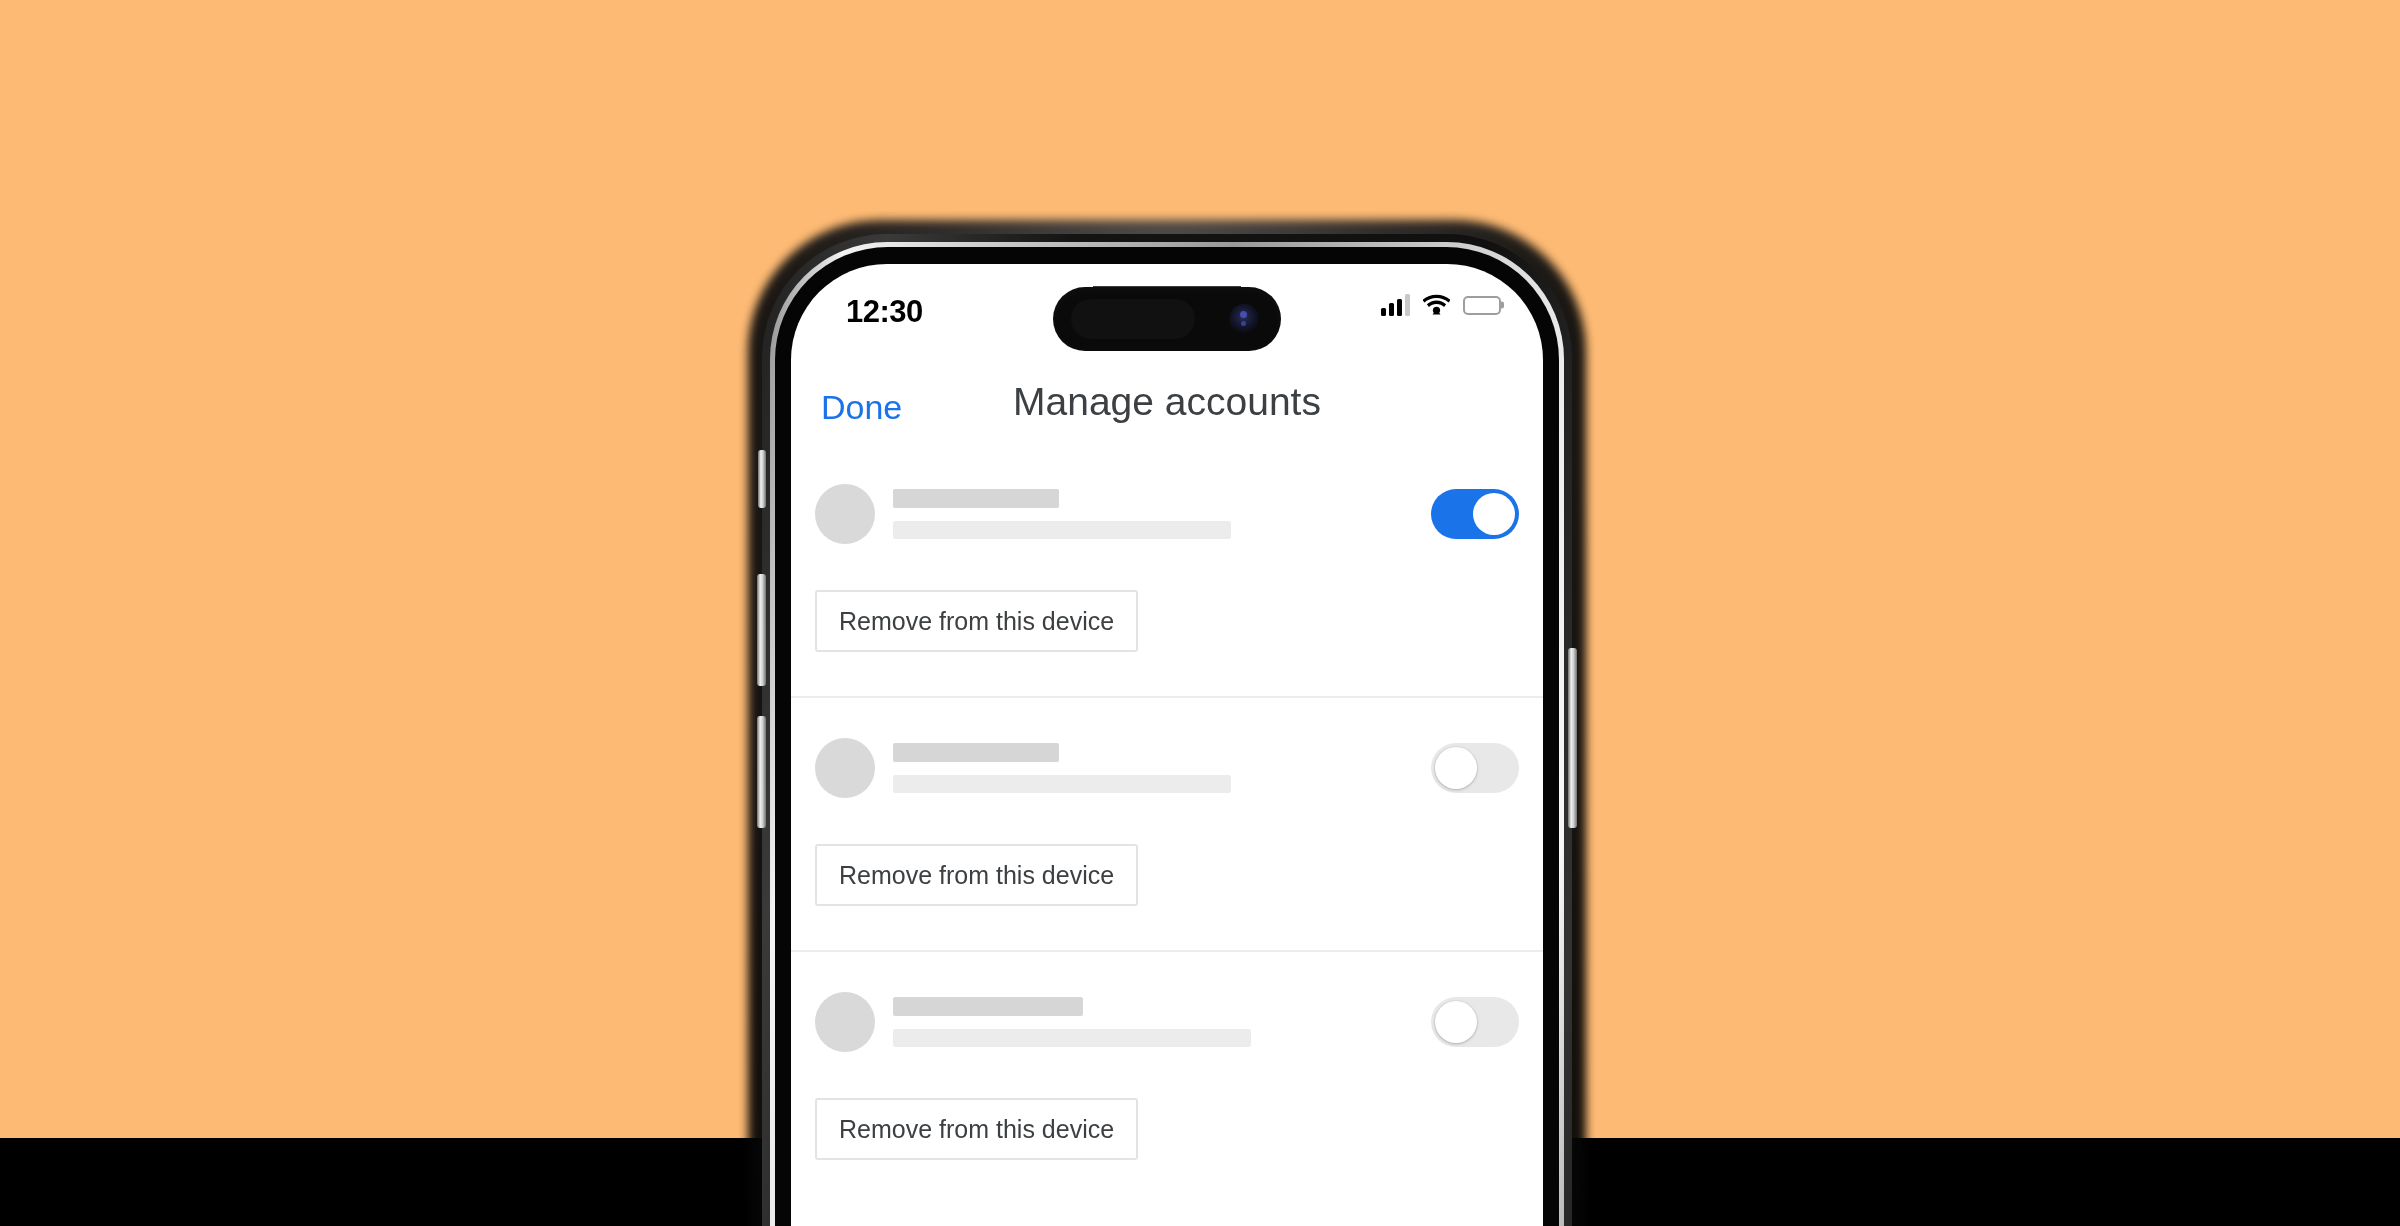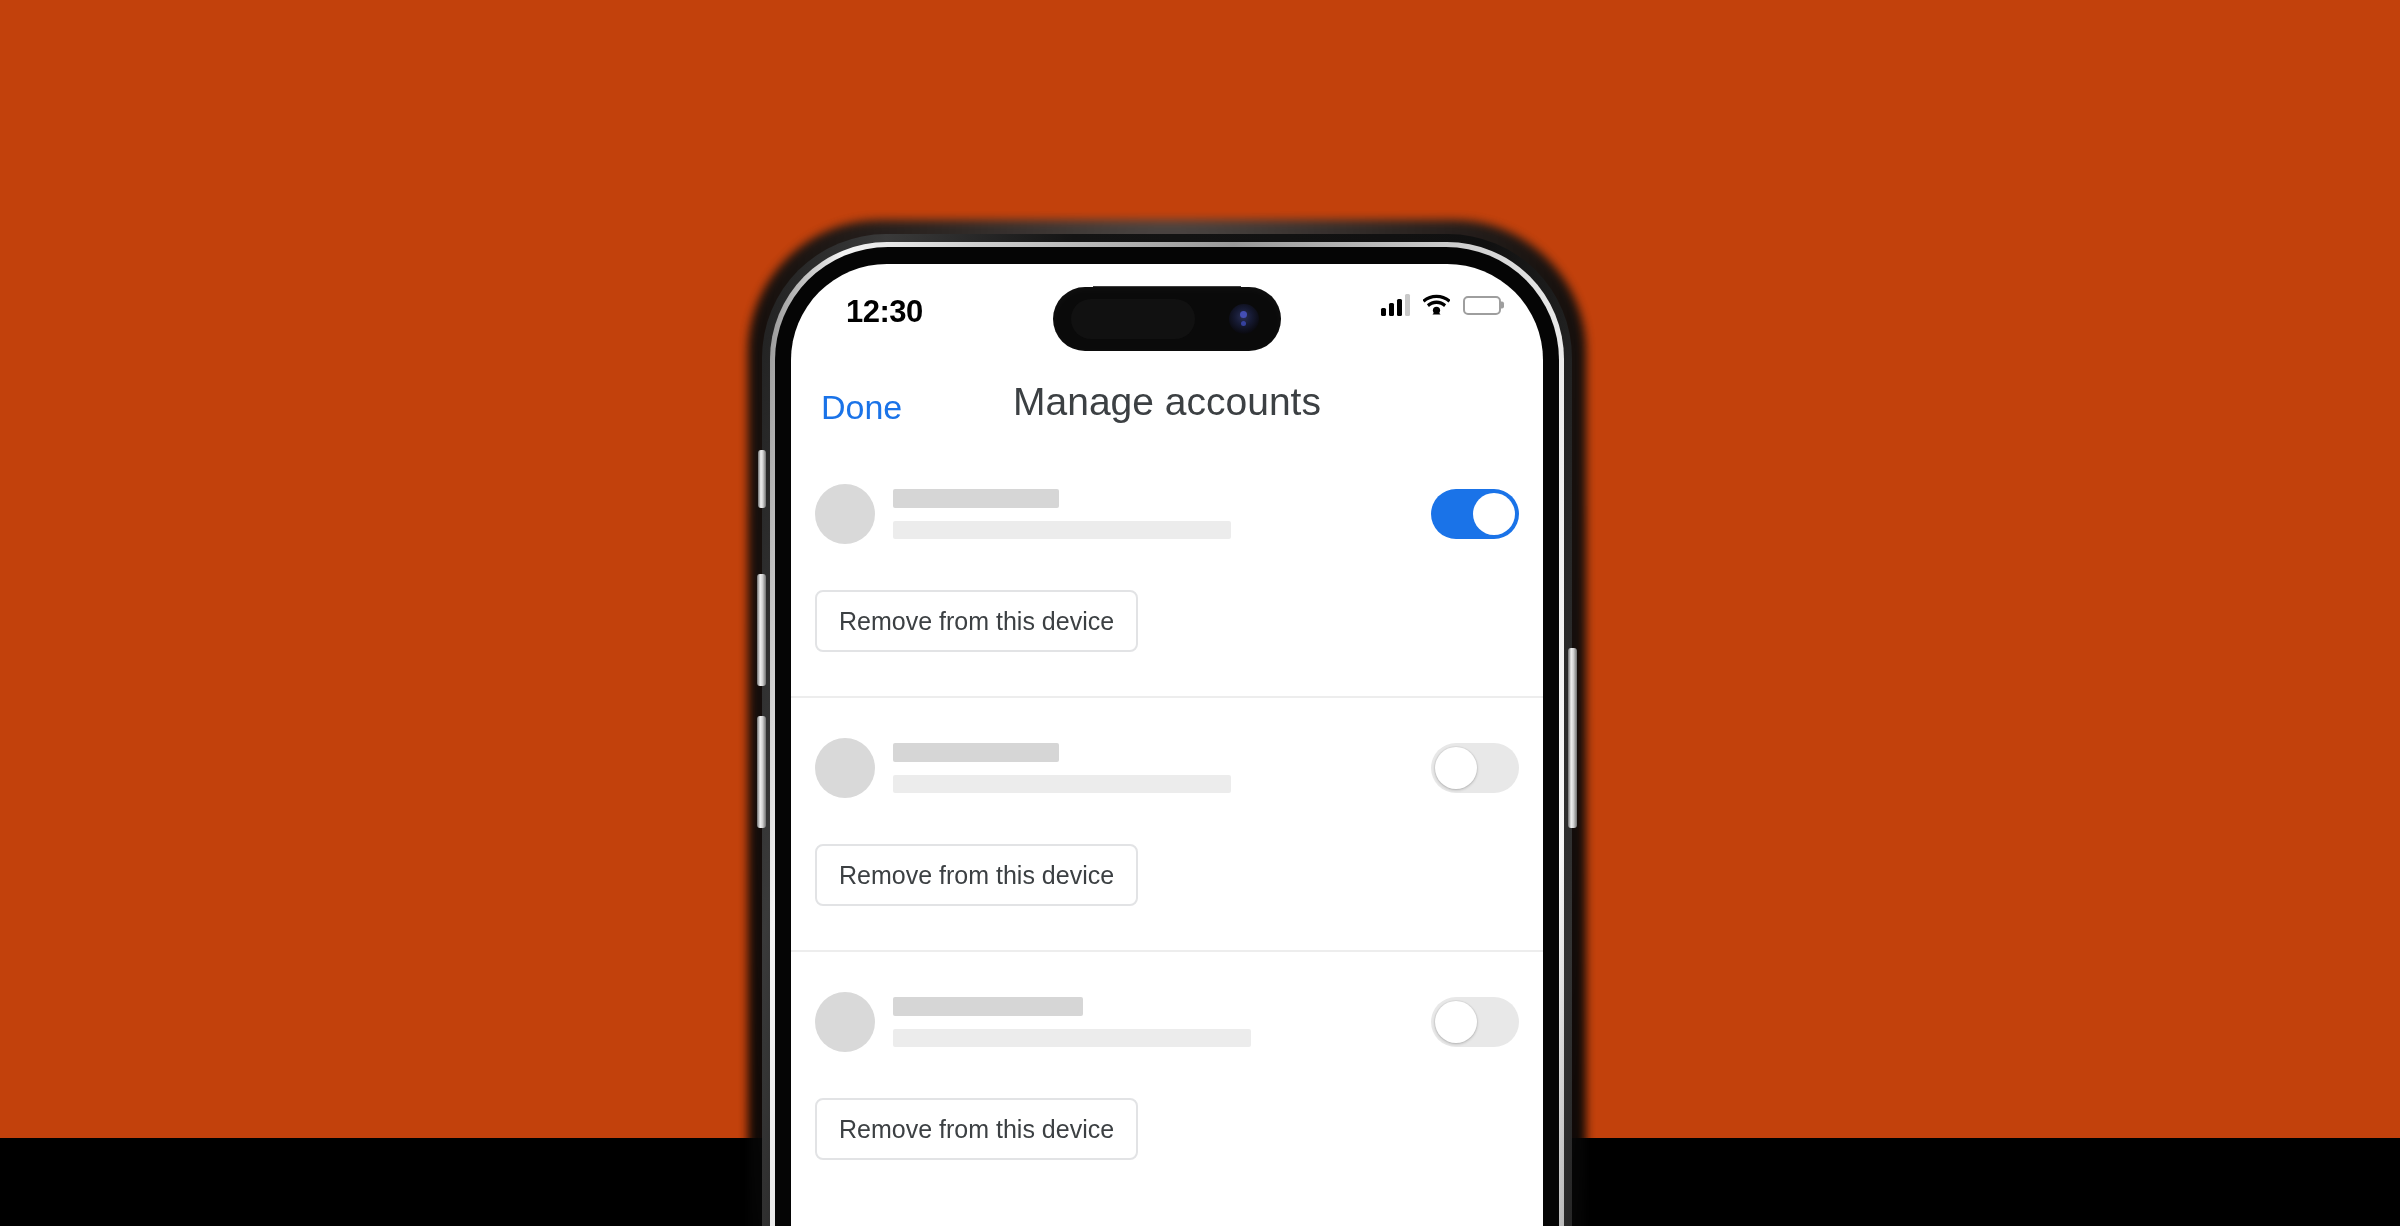--- a/index.html
+++ b/index.html
@@ -10,21 +10,21 @@
     height: 1226px;
     background: #000000;
     overflow: hidden;
     font-family: "Liberation Sans", sans-serif;
   }
 
   #stage {
     position: relative;
     width: 2400px;
     height: 1138px;
-    background: #c2410c;
+    background: #fdba74;
     padding-left: 8px;
   }
 
   
   .phone {
     position: absolute;
     left: 762px;
     top: 234px;
     width: 810px;
     height: 1300px;
@@ -317,21 +317,21 @@
     box-shadow: 0 1px 3px rgba(0,0,0,.22), 0 0 0 1px rgba(0,0,0,.035);
   }
 
   .remove-btn {
     display: block;
     margin: 44px 0 0 24px;
     padding: 0 22px;
     height: 62px;
     min-width: 294px;
     border: 2px solid #e2e3e5;
-    border-radius: 8px;
+    border-radius: 3px;
     background: #ffffff;
     color: #3c4043;
     font-size: 25px;
     font-family: "Liberation Sans", sans-serif;
     cursor: pointer;
     text-align: center;
   }
 </style>
 </head>
 <body>

